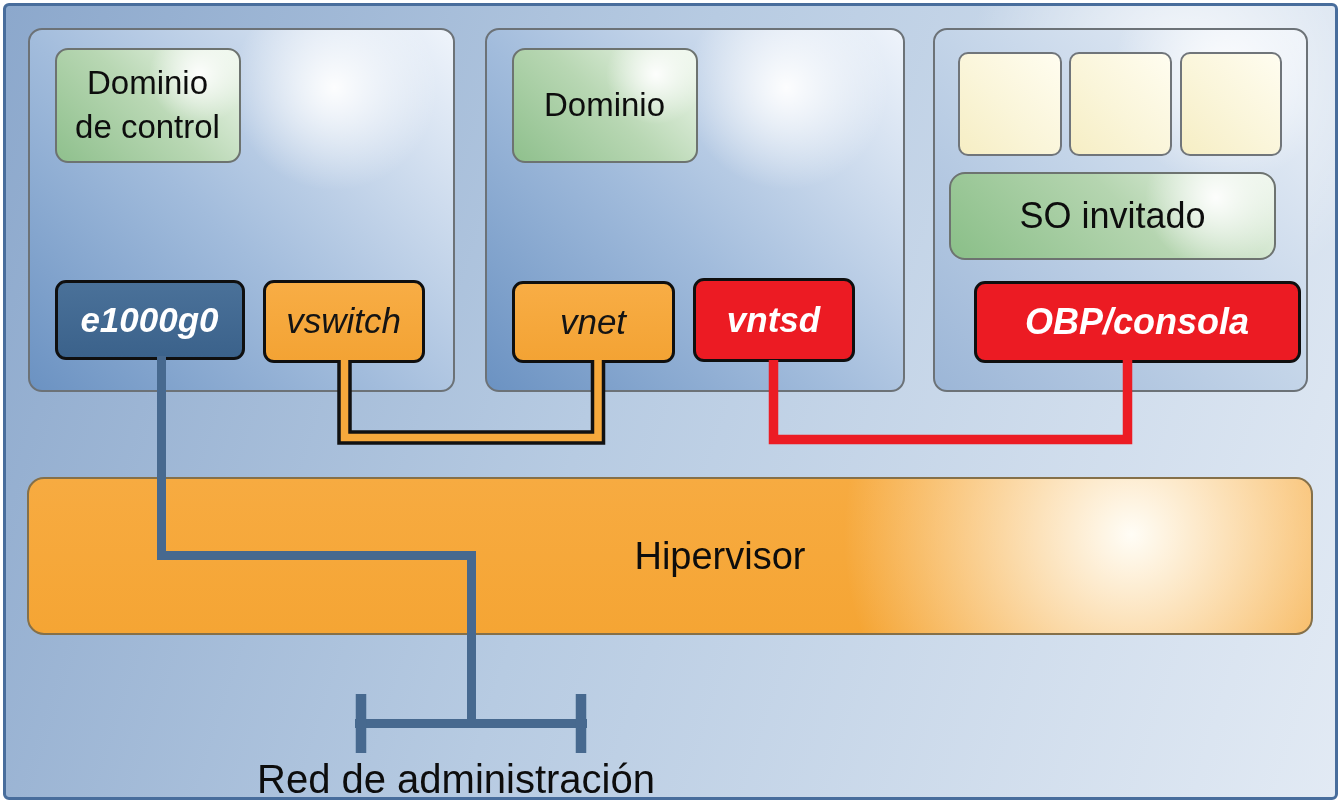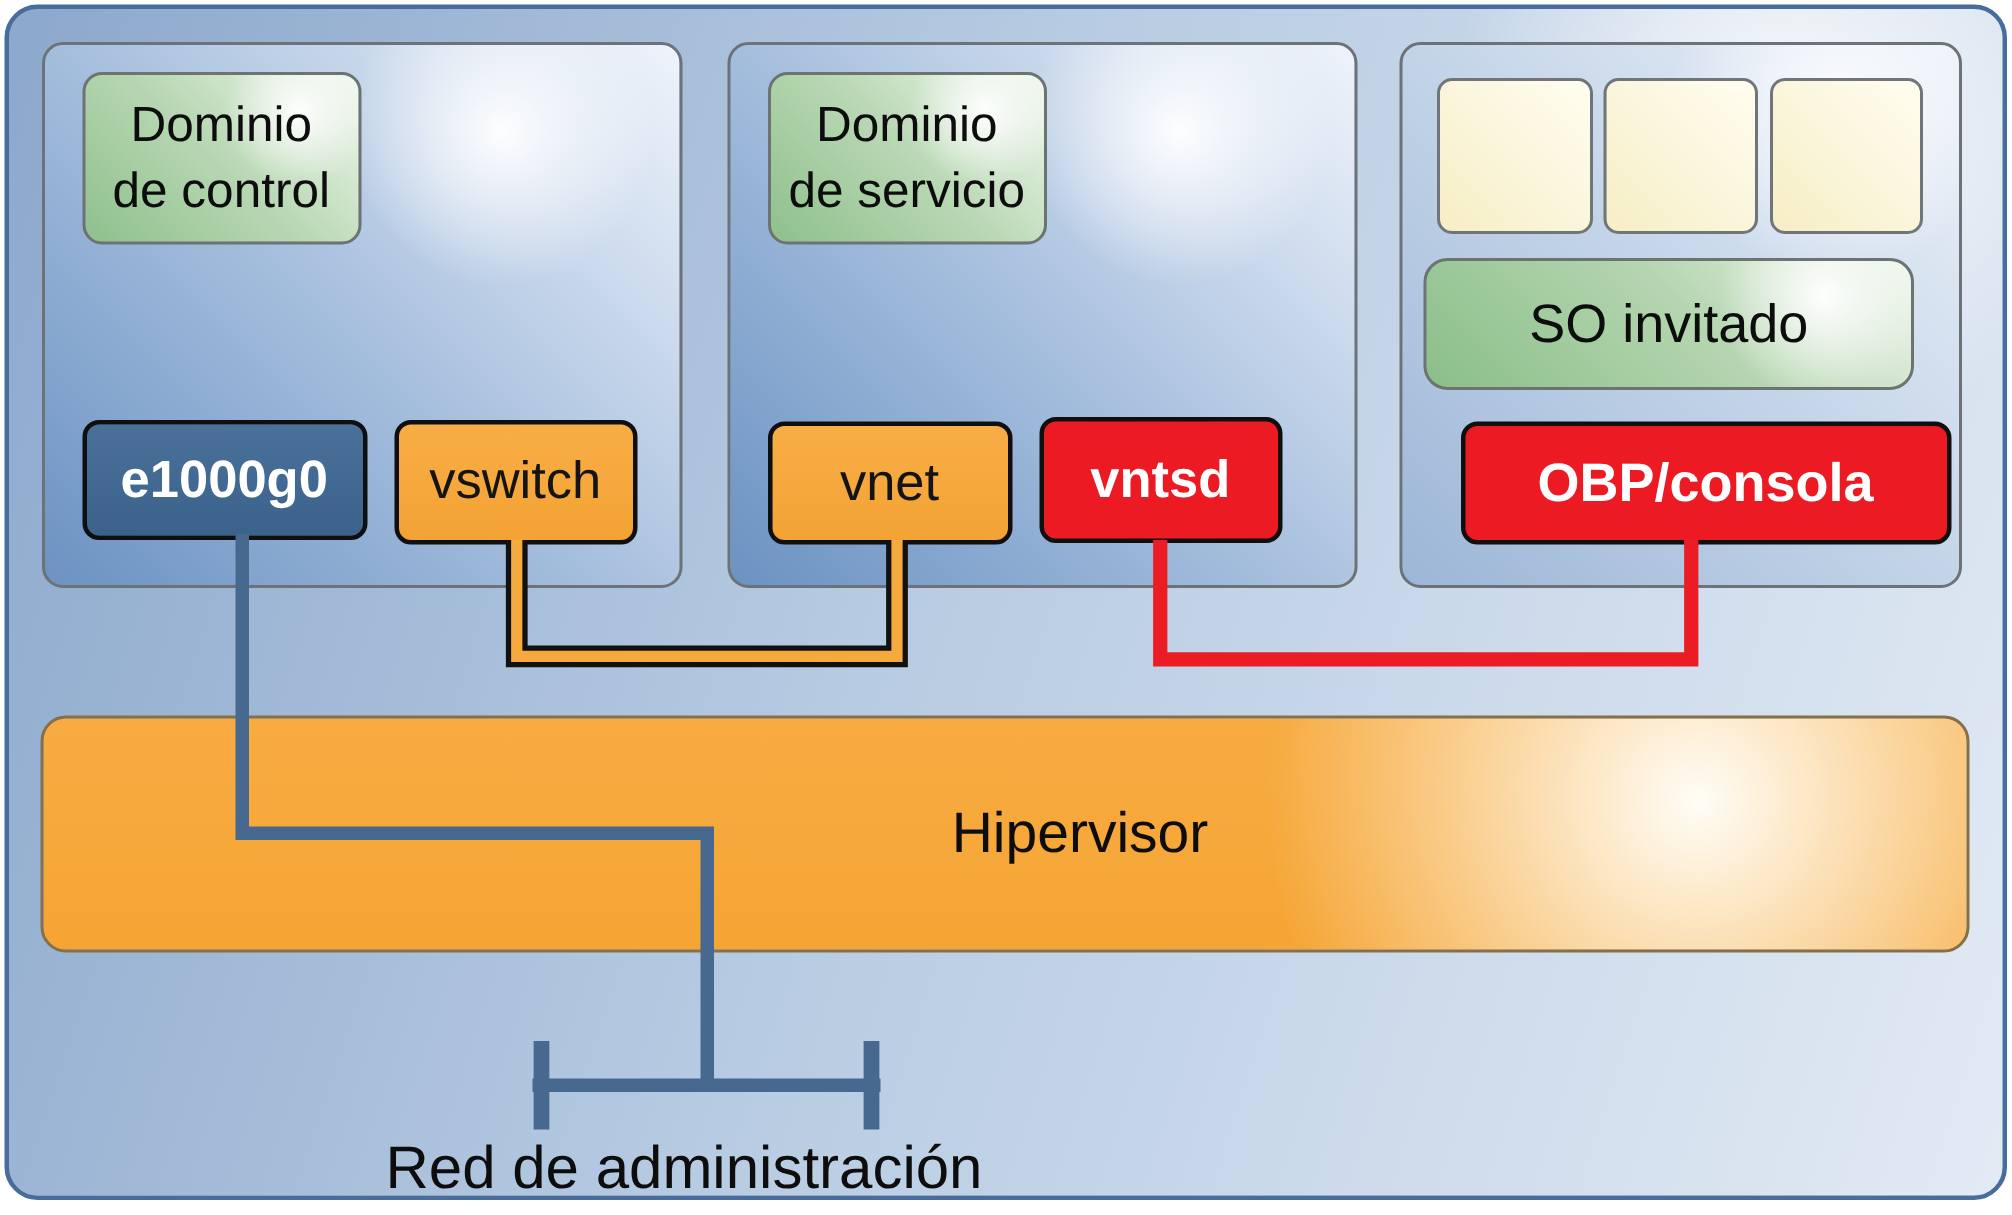--- a/index.html
+++ b/index.html
@@ -7,21 +7,21 @@
   .canvas {
     position: relative;
     width: 1341px; height: 810px;
     background: #ffffff;
     font-family: "Liberation Sans", "DejaVu Sans", sans-serif;
     overflow: hidden;
   }
   
   .outer {
     position: absolute; left: 3px; top: 3px; width: 1335px; height: 797px;
-    border: 3px solid #486d9c; border-radius: 22px;
+    border: 3px solid #486d9c; border-radius: 6px;
     background:
       radial-gradient(circle at 89% 9%, rgba(255,255,255,0.85) 0%, rgba(255,255,255,0) 16%),
       linear-gradient(108deg, #8ca8cc 0%, #b7cbe2 45%, #e2eaf4 100%);
   }
   
   .domain {
     position: absolute; top: 22px; height: 364px;
     border: 2.5px solid #6c7277; border-radius: 14px;
     background:
       radial-gradient(circle at 72% 16%, rgba(255,255,255,0.95) 0%, rgba(255,255,255,0) 24%),
@@ -58,21 +58,21 @@
     border: 2.5px solid #70757a; border-radius: 10px;
     background: linear-gradient(45deg, #f6eec4 0%, #faf5d9 45%, #fffdf0 100%);
   }
   .square.s1 { left: 22.5px; }
   .square.s2 { left: 133.5px; width: 103px; }
   .square.s3 { left: 244.5px; width: 102px; }
   
   .comp {
     position: absolute; display: flex; align-items: center; justify-content: center;
     border: 3px solid #0f0f0f; border-radius: 11px;
-    font-size: 35px; color: #141414;
+    font-size: 35px; color: #141414; font-style: italic;
   }
   .comp.steel  { background: linear-gradient(180deg, #4a7199 0%, #3b628b 100%);
                  color: #ffffff; font-weight: bold; }
   .comp.orange { background: linear-gradient(180deg, #f8ad45 0%, #f3a334 100%); }
   .comp.red    { background: #ec1b23; color: #ffffff; font-weight: bold; }
   .comp.e1000g0 { left: 24.5px;  top: 249.5px; width: 190px; height: 80px; }
   .comp.vswitch { left: 232.5px; top: 249.5px; width: 162px; height: 83px; }
   .comp.vnet    { left: 24.5px;  top: 250.5px; width: 163px; height: 82px; }
   .comp.vntsd   { left: 205.5px; top: 247.5px; width: 162px; height: 84px; }
   .comp.obp     { left: 22.5px;  top: 250.5px; width: 327px; height: 82px; font-size: 36px; margin-left: 16px; }
@@ -108,21 +108,20 @@
         <span>Dominio</span>
         <span>de control</span>
       </div>
       <div class="comp steel e1000g0">e1000g0</div>
       <div class="comp orange vswitch">vswitch</div>
     </div>
 
     <div class="domain d2">
       <div class="greenbox small">
         <span>Dominio</span>
-        <span>de servicio</span>
       </div>
       <div class="comp orange vnet">vnet</div>
       <div class="comp red vntsd">vntsd</div>
     </div>
 
     <div class="domain d3">
       <div class="square s1"></div>
       <div class="square s2"></div>
       <div class="square s3"></div>
       <div class="greenbox guest">SO invitado</div>

